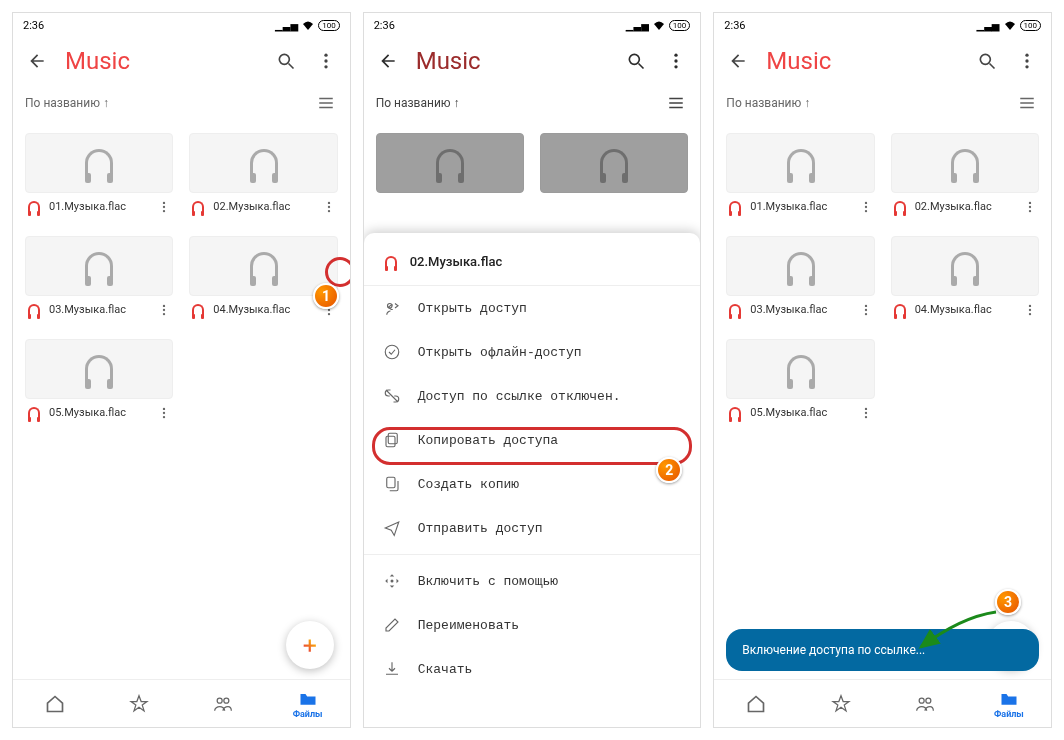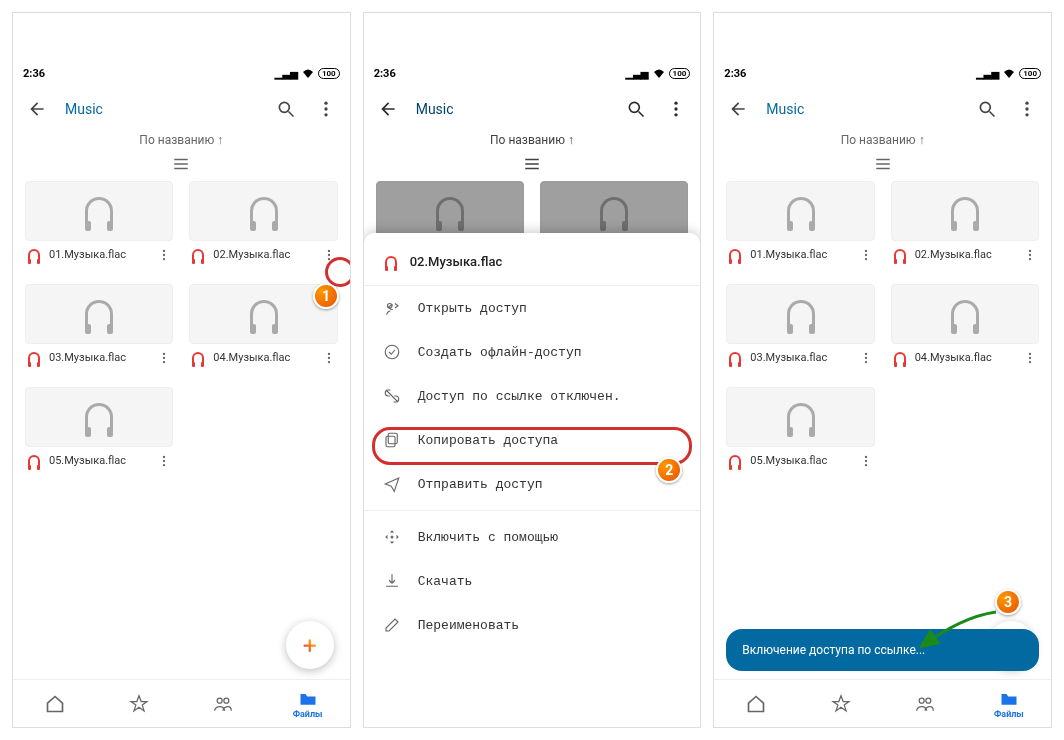--- a/index.html
+++ b/index.html
@@ -26,45 +26,43 @@
     filter: brightness(0.65);
     pointer-events: none;
   }
   .status-bar {
     height: 24px;
     display: flex;
     justify-content: space-between;
     align-items: center;
     padding: 0 10px;
     font-size: 11px;
-    font-weight: 700;
+    font-weight: 400;
     color: #000;
-    margin-top: 48px;
   }
   .status-icons { display: flex; gap: 4px; align-items: center; font-size: 10px; }
   .topbar {
     height: 48px;
     display: flex;
     align-items: center;
     padding: 0 12px;
     gap: 16px;
     color: #333;
   }
-  .topbar .title { flex: 1; font-size: 14px; font-weight: 400; color: #0369a1; }
+  .topbar .title { flex: 1; font-size: 24px; font-weight: 400; color: #ef4444; }
   .icon-btn { width: 24px; height: 24px; display: flex; align-items: center; justify-content: center; cursor: pointer; }
   .sort-bar {
     height: 36px;
     display: flex;
     align-items: center;
     padding: 0 12px;
     gap: 8px;
     color: #666;
     font-size: 12px;
     justify-content: space-between;
-    flex-direction: column;
   }
   .file-grid {
     flex: 1;
     padding: 12px;
     display: grid;
     grid-template-columns: 1fr 1fr;
     gap: 20px 16px;
     align-content: start;
   }
   .file-item { display: flex; flex-direction: column; gap: 5px; }
@@ -428,21 +426,21 @@
           </span>
           <span>Открыть доступ</span>
         </div>
         <div class="sheet-item">
           <span class="sheet-icon">
             <svg width="18" height="18" viewBox="0 0 24 24">
               <circle cx="12" cy="12" r="9" fill="none" stroke="#666" stroke-width="1.5"></circle>
               <path d="M8 12l3 3 5-6" fill="none" stroke="#666" stroke-width="1.5"></path>
             </svg>
           </span>
-          <span>Создать офлайн-доступ</span>
+          <span>Открыть офлайн-доступ</span>
         </div>
         <div class="sheet-item">
           <span class="sheet-icon">
             <svg width="18" height="18" viewBox="0 0 24 24">
               <path d="M9 12H7a4 4 0 0 1 0-8h3M15 12h2a4 4 0 0 1 0 8h-3M4 4l16 16" fill="none" stroke="#666" stroke-width="1.5"></path>
             </svg>
           </span>
           <span>Доступ по ссылке отключен.</span>
         </div>
         <div class="sheet-item">
@@ -450,50 +448,59 @@
             <svg width="18" height="18" viewBox="0 0 24 24">
               <rect x="7" y="3" width="12" height="14" rx="2" fill="none" stroke="#666" stroke-width="1.5"></rect>
               <rect x="4" y="7" width="12" height="14" rx="2" fill="none" stroke="#666" stroke-width="1.5"></rect>
             </svg>
           </span>
           <span>Копировать доступа</span>
         </div>
         <div class="sheet-item">
           <span class="sheet-icon">
             <svg width="18" height="18" viewBox="0 0 24 24">
+              <rect x="5" y="3" width="11" height="14" rx="2" fill="none" stroke="#666" stroke-width="1.5"></rect>
+              <path d="M9 21h9a2 2 0 0 0 2-2V8" fill="none" stroke="#666" stroke-width="1.5"></path>
+            </svg>
+          </span>
+          <span>Создать копию</span>
+        </div>
+        <div class="sheet-item">
+          <span class="sheet-icon">
+            <svg width="18" height="18" viewBox="0 0 24 24">
               <path d="M3 12l18-8-6 18-4-7z" fill="none" stroke="#666" stroke-width="1.5"></path>
             </svg>
           </span>
           <span>Отправить доступ</span>
         </div>
         <div style="height: 1px; background: rgb(238, 238, 238); margin: 4px 0px;"></div>
         <div class="sheet-item">
           <span class="sheet-icon">
             <svg width="18" height="18" viewBox="0 0 24 24">
               <path d="M12 3l3 3h-6zM12 21l-3-3h6zM3 12l3-3v6zM21 12l-3 3v-6z" fill="#666"></path>
               <circle cx="12" cy="12" r="2" fill="#666"></circle>
             </svg>
           </span>
           <span>Включить с помощью</span>
         </div>
         <div class="sheet-item">
           <span class="sheet-icon">
             <svg width="18" height="18" viewBox="0 0 24 24">
+              <path d="M4 20h4L20 8l-4-4L4 16v4z" fill="none" stroke="#666" stroke-width="1.5"></path>
+            </svg>
+          </span>
+          <span>Переименовать</span>
+        </div>
+        <div class="sheet-item">
+          <span class="sheet-icon">
+            <svg width="18" height="18" viewBox="0 0 24 24">
               <path d="M12 3v12m0 0l-4-4m4 4l4-4M4 19h16" fill="none" stroke="#666" stroke-width="1.5"></path>
             </svg>
           </span>
           <span>Скачать</span>
-        </div>
-        <div class="sheet-item">
-          <span class="sheet-icon">
-            <svg width="18" height="18" viewBox="0 0 24 24">
-              <path d="M4 20h4L20 8l-4-4L4 16v4z" fill="none" stroke="#666" stroke-width="1.5"></path>
-            </svg>
-          </span>
-          <span>Переименовать</span>
         </div>
       </div>
   </div>
 
   <div class="callout-ring-red" style="top:414px; left:8px; right:8px; height:38px;"></div>
   <div class="callout" style="top:444px; right:18px;">2</div>
 </div>
 
 <div class="phone">
   <div class="status-bar">

